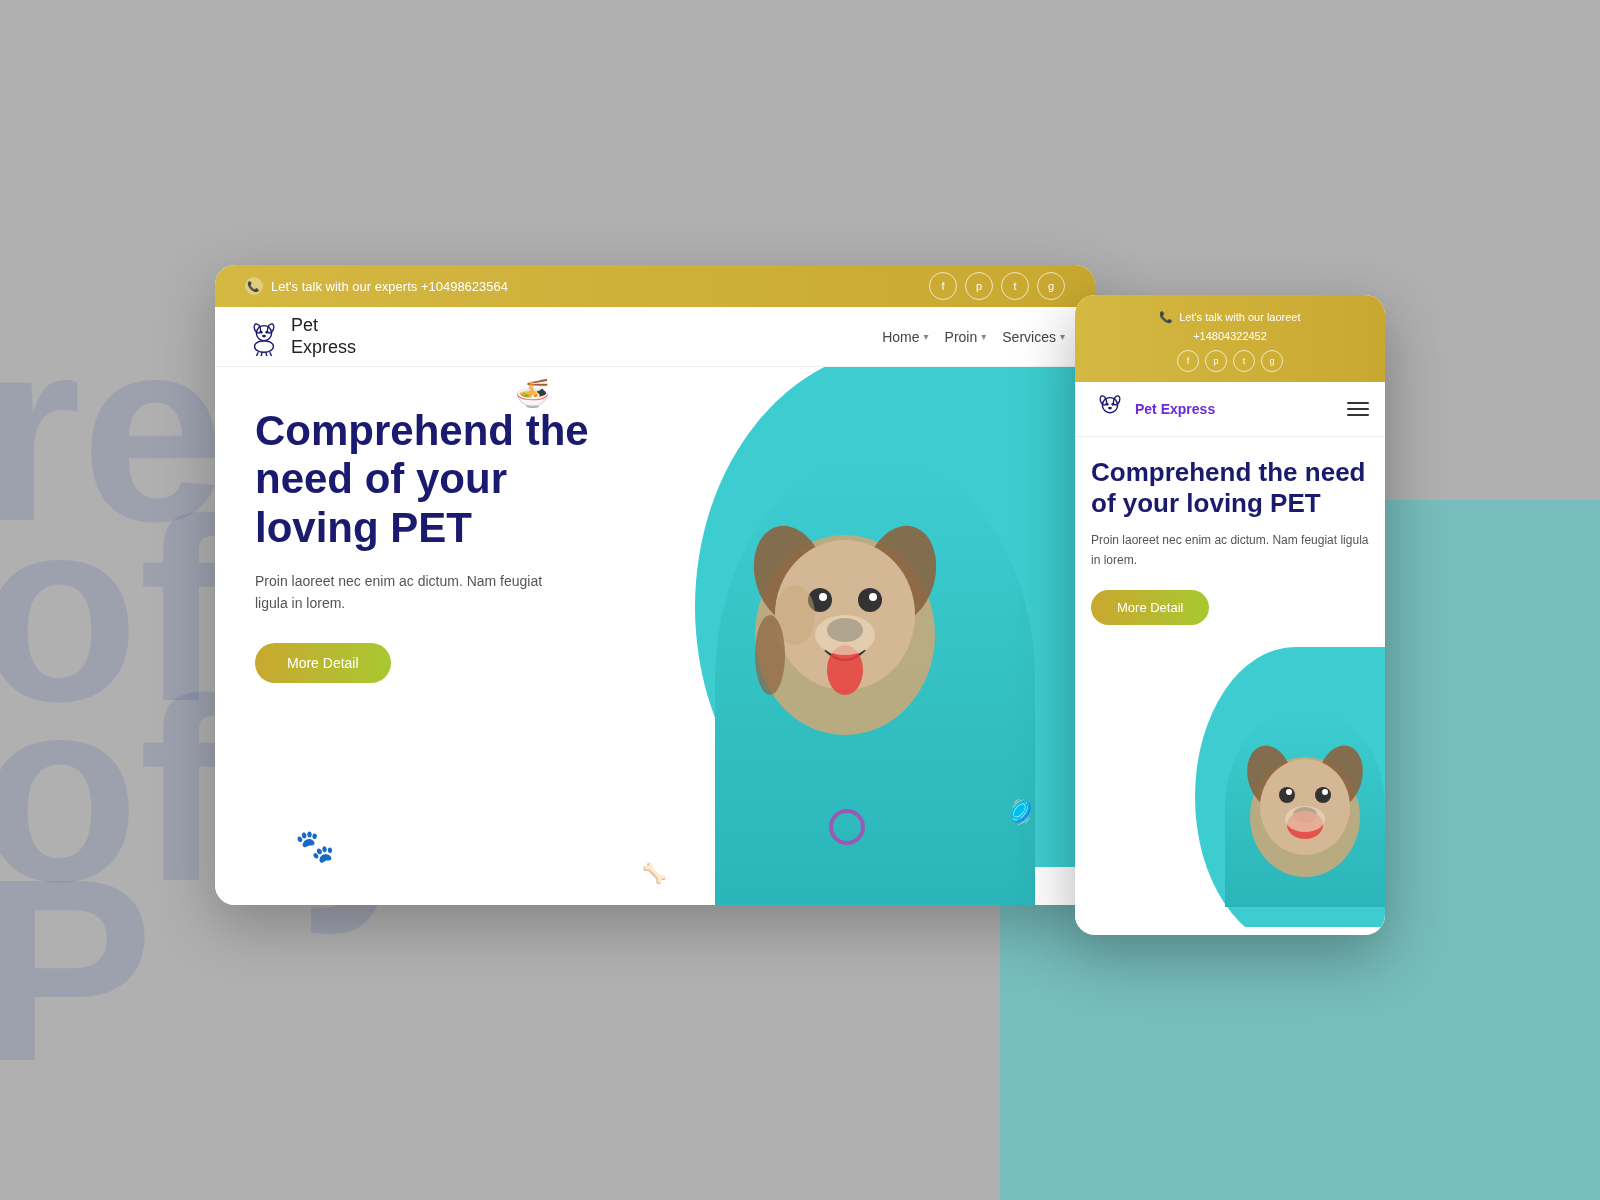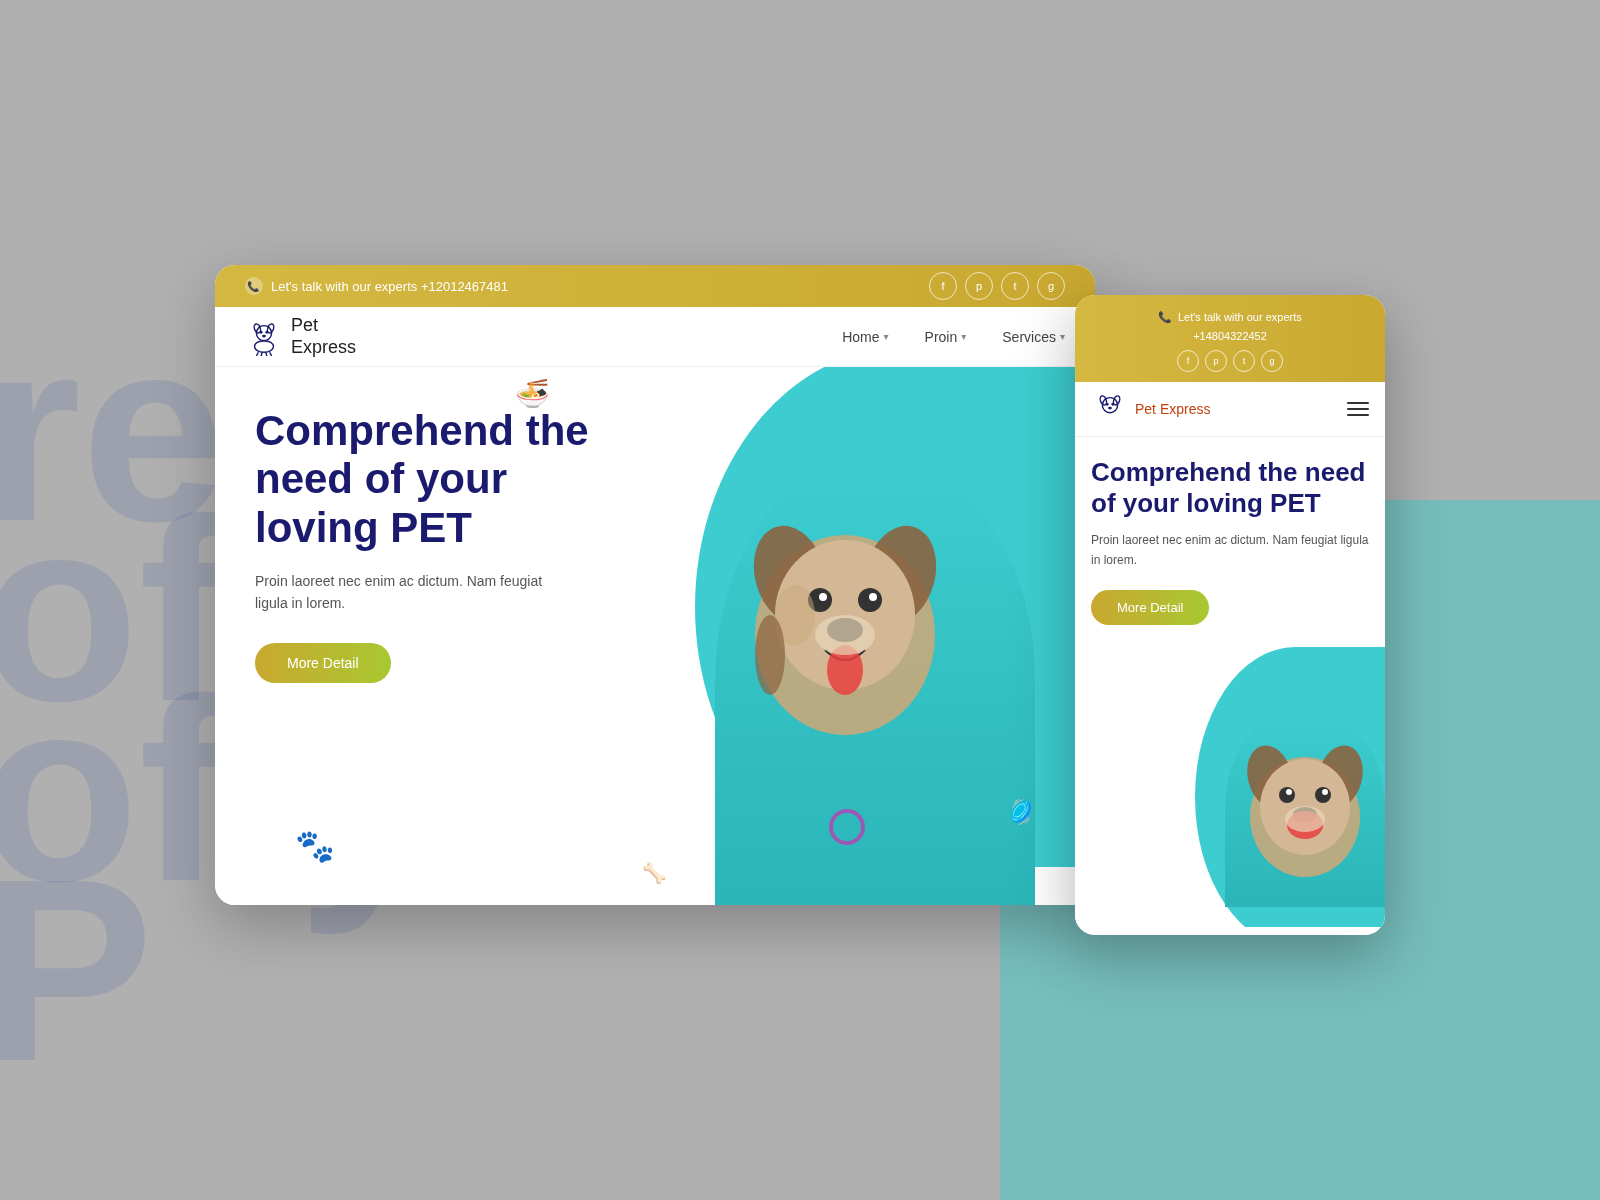--- a/index.html
+++ b/index.html
@@ -135,21 +135,21 @@
       font-weight: 700;
       color: #222;
       line-height: 1.2;
     }
     .logo-text span {
       display: block;
       font-weight: 400;
     }
     .nav-links {
       display: flex;
-      gap: 36px;
+      gap: 16px;
       list-style: none;
     }
     .nav-links li a {
       text-decoration: none;
       color: #444;
       font-size: 14px;
       display: flex;
       align-items: center;
       gap: 4px;
     }
@@ -336,22 +336,22 @@
       padding: 0 16px;
       border-bottom: 1px solid #f0f0f0;
     }
     .mobile-logo {
       display: flex;
       align-items: center;
       gap: 6px;
     }
     .mobile-logo-text {
       font-size: 14px;
-      font-weight: 400;
-      color: #c2410c;
+      font-weight: 700;
+      color: #6d28d9;
       line-height: 1.2;
     }
     .hamburger {
       display: flex;
       flex-direction: column;
       gap: 4px;
       cursor: pointer;
     }
     .hamburger span {
       width: 22px;
@@ -438,21 +438,21 @@
 
 <div class="bg-teal-blob"></div>
 
 <div class="mockups-container">
 
   <div class="desktop-mockup">
 
     <div class="top-bar">
       <div class="top-bar-phone">
         <div class="phone-icon">📞</div>
-        <span>Let's talk with our experts +12012467481</span>
+        <span>Let's talk with our experts +10498623564</span>
       </div>
       <div class="social-icons">
         <div class="social-icon">f</div>
         <div class="social-icon">p</div>
         <div class="social-icon">t</div>
         <div class="social-icon">g</div>
       </div>
     </div>
 
     <div class="nav">
@@ -550,21 +550,21 @@
     </div>
 
   </div>
 
   <div class="mobile-mockup">
 
     <div class="mobile-top-bar">
       <div class="phone-text">
         <div class="phone-row">
           <span>📞</span>
-          <span>Let's talk with our experts</span>
+          <span>Let's talk with our laoreet</span>
         </div>
         <span>+14804322452</span>
       </div>
       <div class="mobile-social-icons">
         <div class="mobile-social-icon">f</div>
         <div class="mobile-social-icon">p</div>
         <div class="mobile-social-icon">t</div>
         <div class="mobile-social-icon">g</div>
       </div>
     </div>

